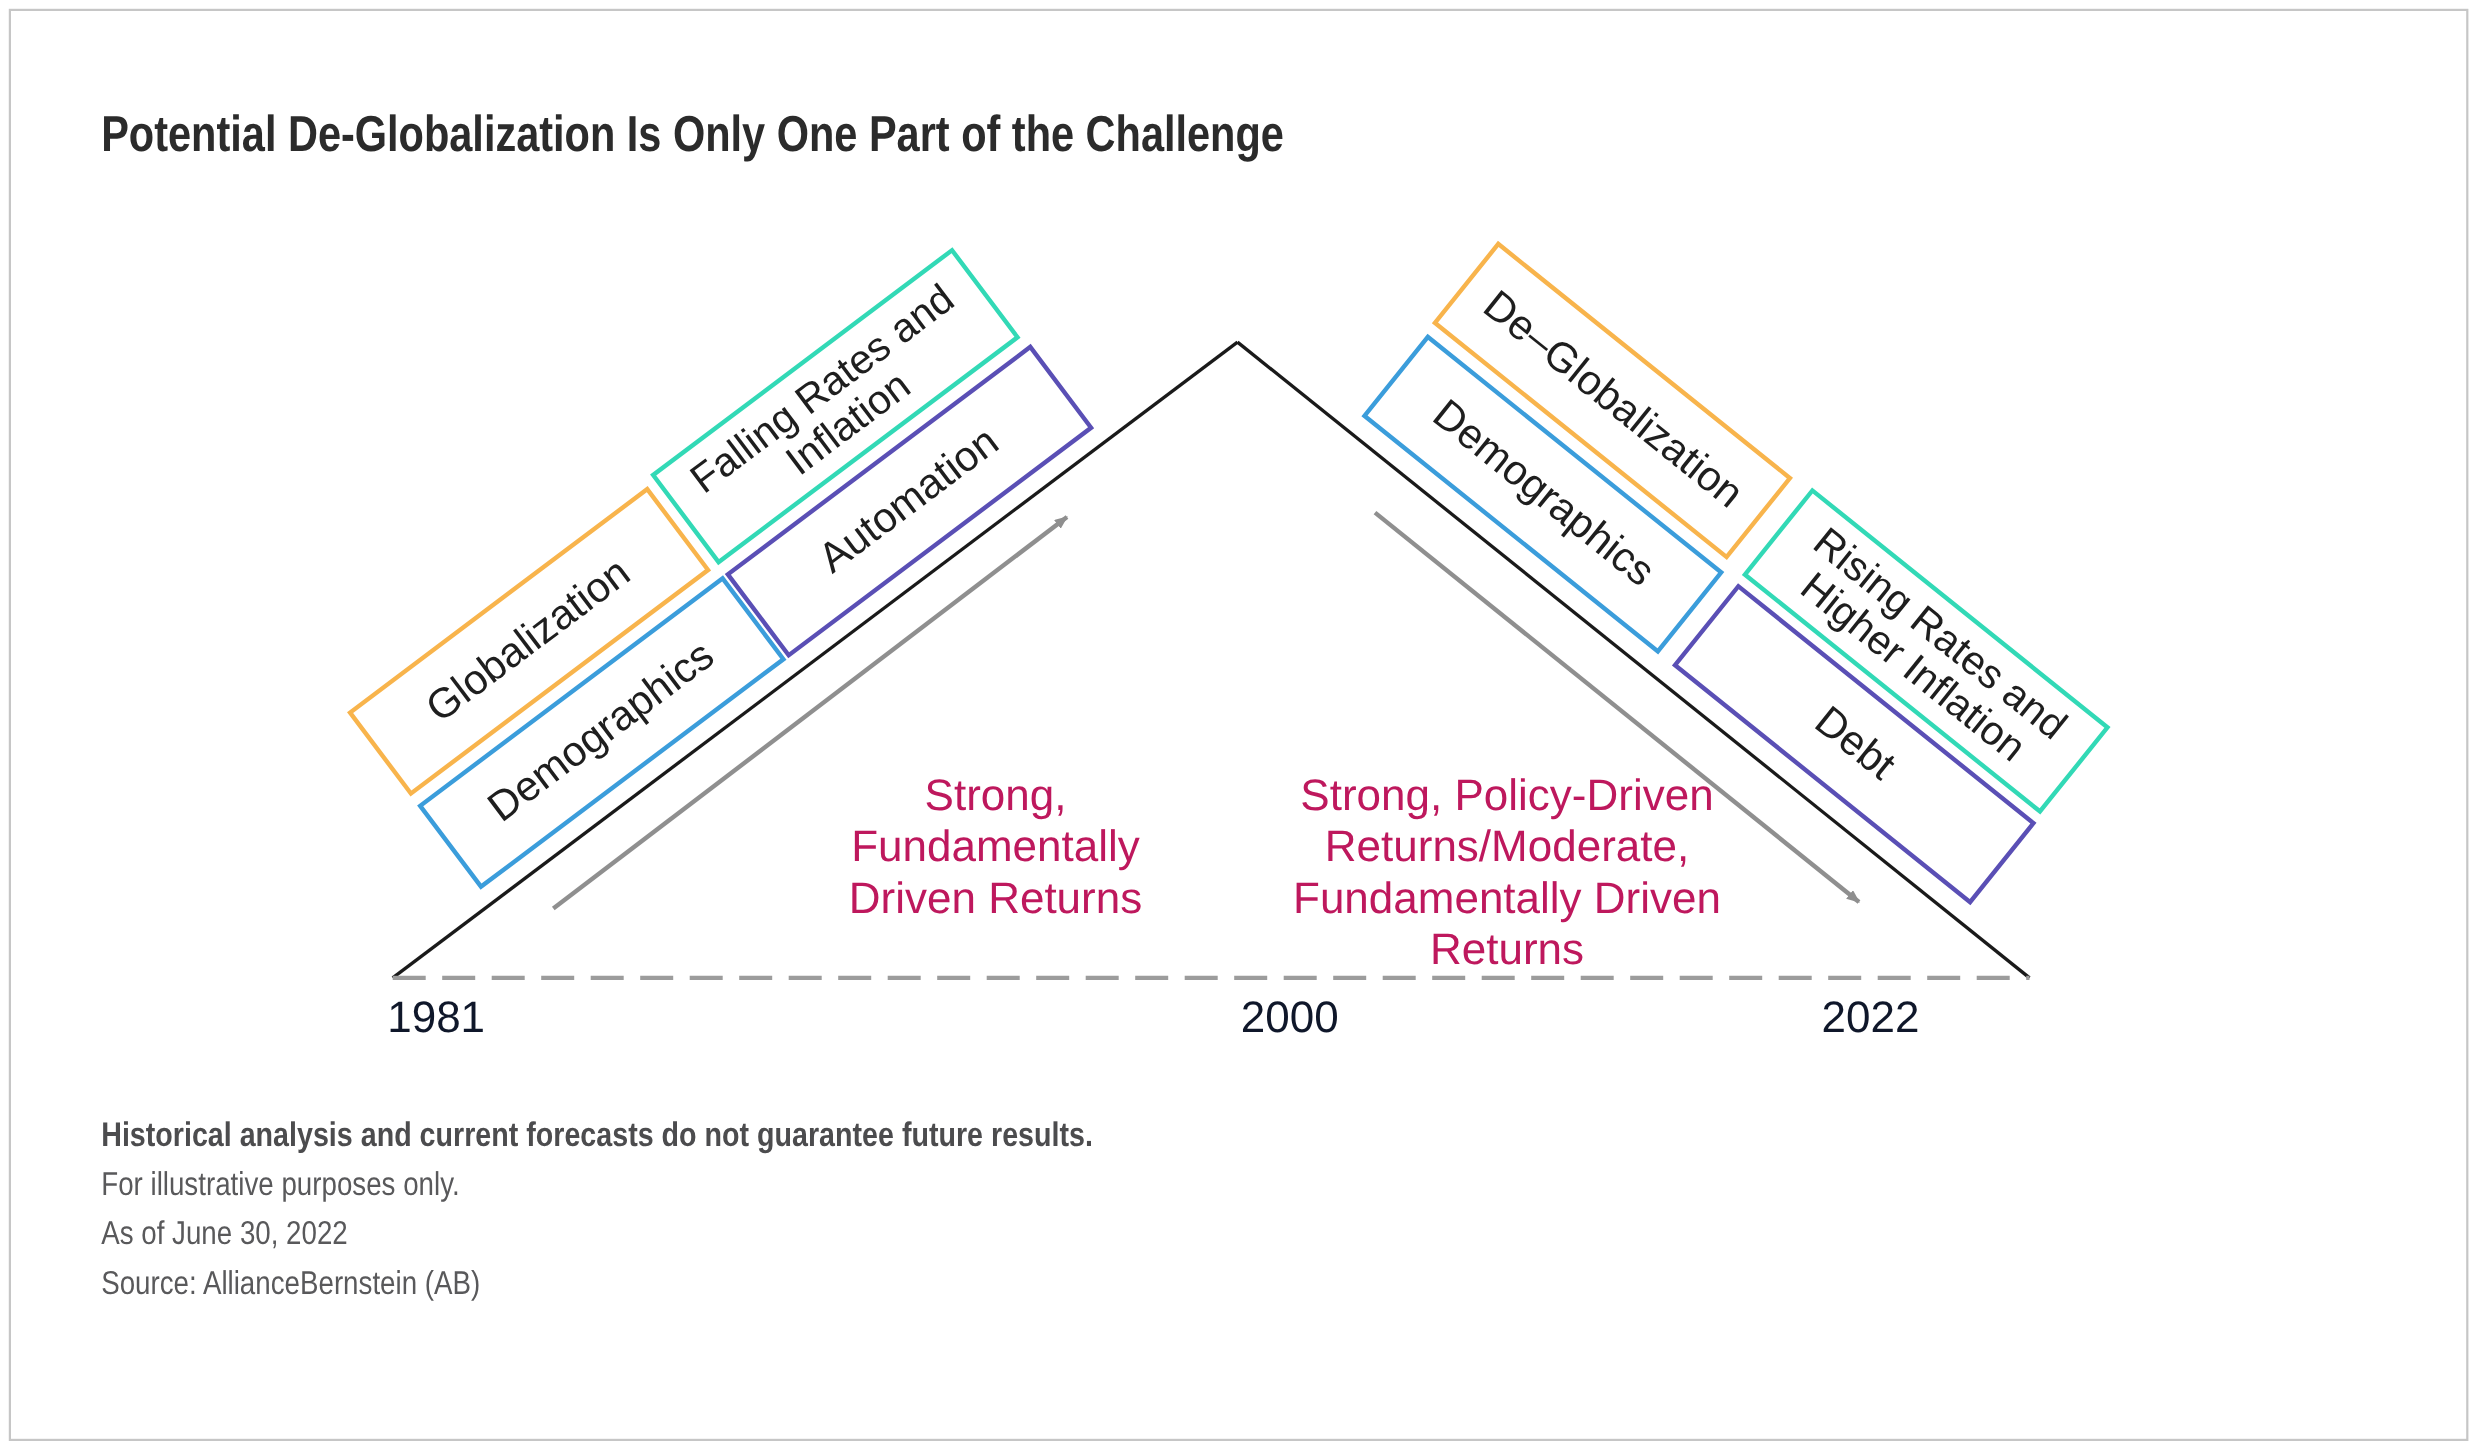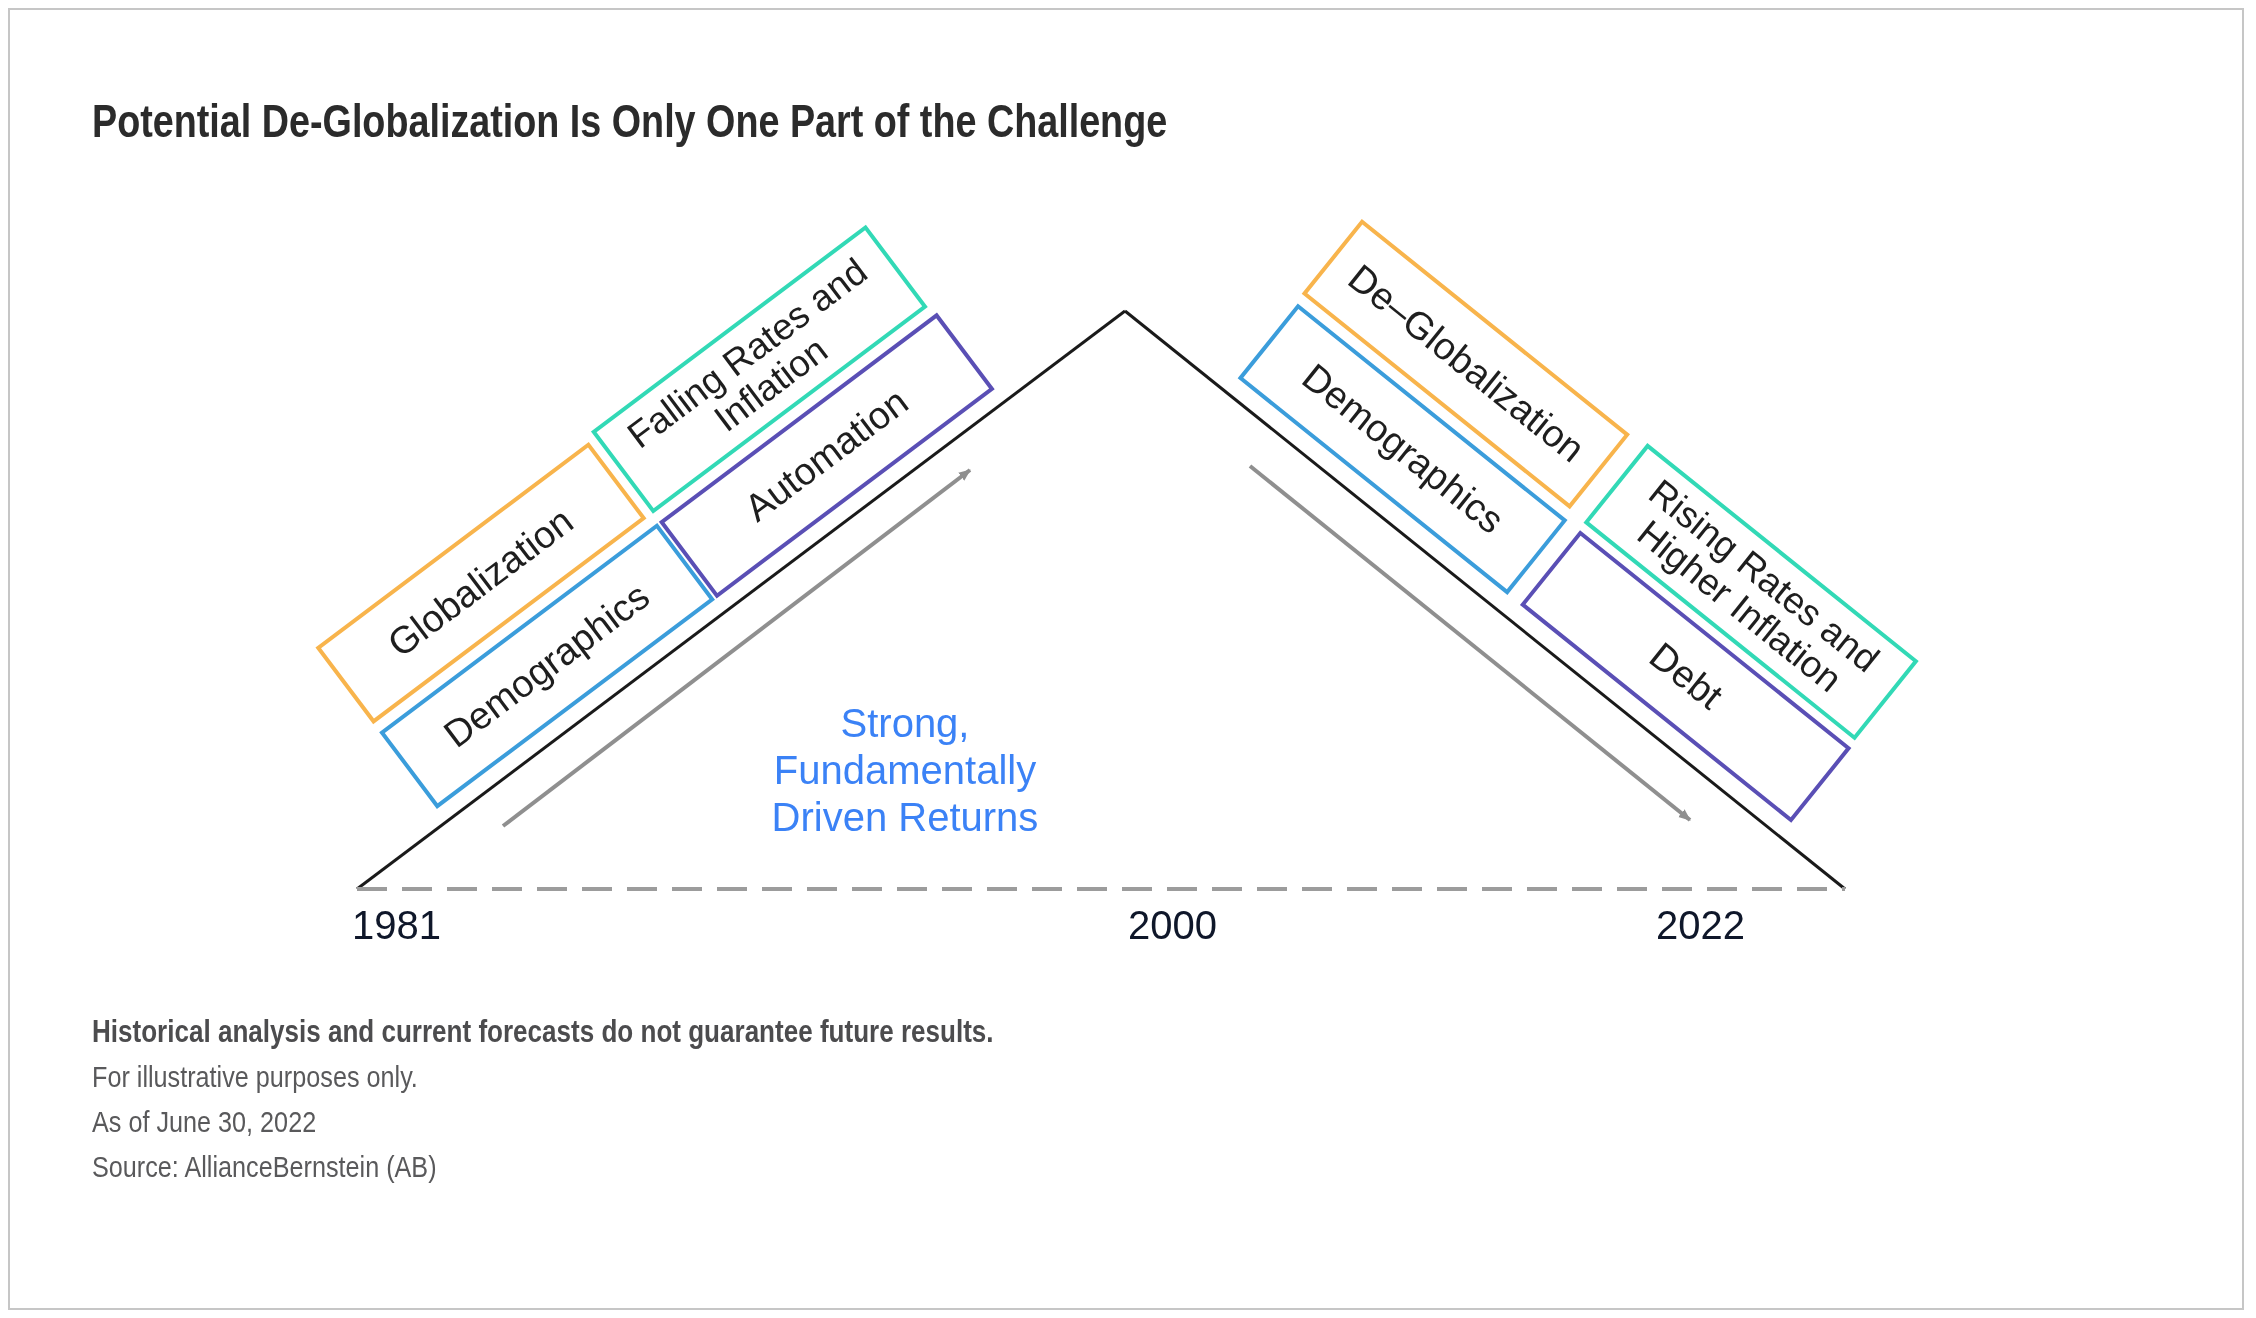--- a/index.html
+++ b/index.html
@@ -18,21 +18,21 @@
   .slope-group{position:absolute;width:0;height:0;}
   .slope-left{left:357px;top:889px;transform:rotate(-36.95deg);transform-origin:0 0;}
   .slope-right{left:1125px;top:311px;transform:rotate(38.76deg);transform-origin:0 0;}
 
   .factor-box{position:absolute;box-sizing:border-box;border:4px solid #999;
               display:flex;align-items:center;justify-content:center;
               text-align:center;font-size:38px;line-height:1.05;color:#1e1e1e;
               white-space:pre-line;background:transparent;}
 
   .phase-label{position:absolute;text-align:center;font-size:40px;line-height:1.17;
-               color:#3b82f6;white-space:pre-line;}
+               color:#be185d;white-space:pre-line;}
   .year-label{position:absolute;font-size:40px;color:#0f172a;}
 
   .footnotes{position:absolute;left:92px;top:1014px;}
   .fn{position:absolute;left:0;white-space:nowrap;transform:scaleX(0.84);
       transform-origin:0 0;}
   .fn-bold{top:0;font-size:31px;font-weight:700;color:#4c4c4e;}
   .fn-1{top:46px;font-size:30px;color:#59595b;}
   .fn-2{top:91px;font-size:30px;color:#59595b;}
   .fn-3{top:136px;font-size:30px;color:#59595b;}
 
@@ -90,20 +90,24 @@
 Higher Inflation</span>
     </div>
     <div class="factor-box" style="left: 492px; top: -114px; width: 348px; height: 96px; border-color: rgb(90, 79, 181);">
       <span>Debt</span>
     </div>
   </div>
 
   <div class="phase-label" style="left:640px;top:700px;width:530px;">Strong,
 Fundamentally
 Driven Returns</div>
+  <div class="phase-label" style="left:1085px;top:700px;width:570px;">Strong, Policy-Driven
+Returns/Moderate,
+Fundamentally Driven
+Returns</div>
 
   <div class="year-label" style="left:352px;top:903px;">1981</div>
   <div class="year-label" style="left:1027px;top:903px;width:190px;text-align:right;">2000</div>
   <div class="year-label" style="left:1656px;top:903px;width:168px;text-align:left;">2022</div>
 
   <div class="footnotes">
     <div class="fn fn-bold">Historical analysis and current forecasts do not guarantee future results.</div>
     <div class="fn fn-1">For illustrative purposes only.</div>
     <div class="fn fn-2">As of June 30, 2022</div>
     <div class="fn fn-3">Source: AllianceBernstein (AB)</div>

